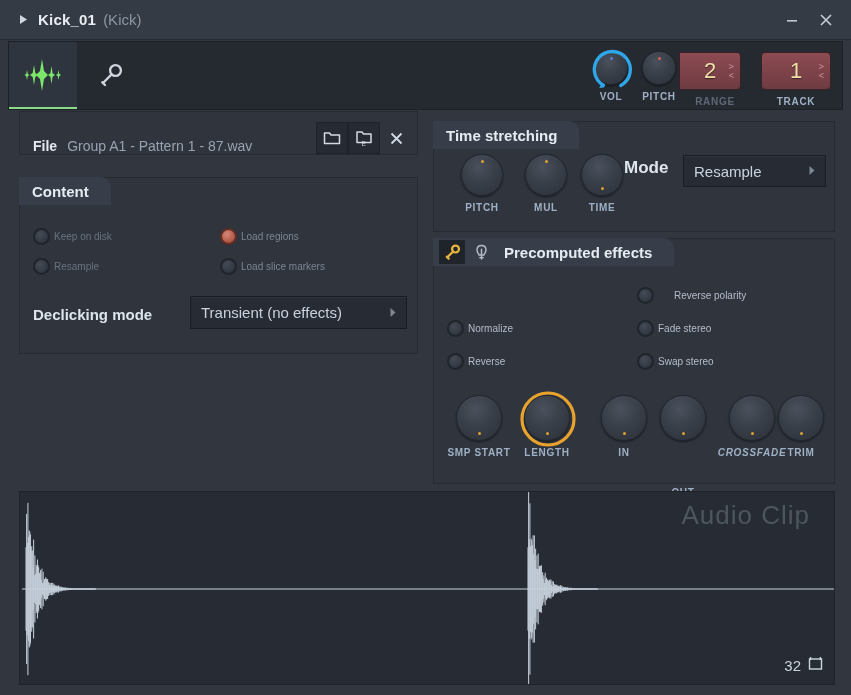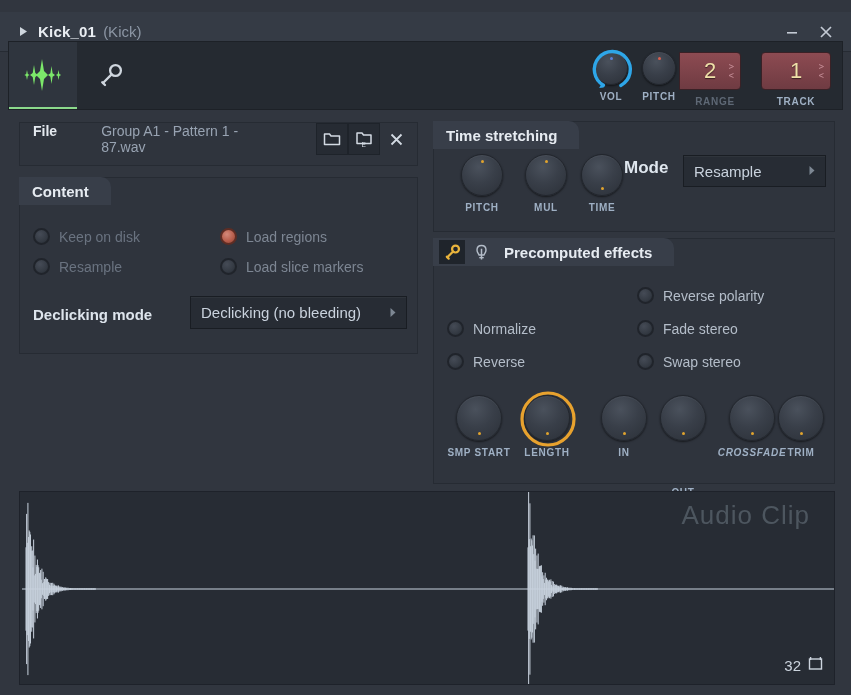--- a/index.html
+++ b/index.html
@@ -16,21 +16,21 @@
   #app {
     position: relative;
     width: 851px;
     height: 695px;
     background: #31363f;
   }
 
   
   .titlebar {
     position: absolute;
-    left: 0; top: 12px;
+    left: 0; top: 0;
     width: 851px; height: 40px;
     background: #353b45;
     display: flex;
     align-items: center;
     border-bottom: 1px solid #262b33;
   }
   .tb-arrow {
     margin-left: 16px;
     width: 14px; height: 14px;
     display: flex; align-items: center; justify-content: center;
@@ -168,27 +168,26 @@
     transform: translateY(-50%);
     display: flex;
     flex-direction: column;
     gap: 3px;
     color: #b87d84;
   }
 
   
   .filebar {
     position: absolute;
-    left: 19px; top: 122px;
+    left: 19px; top: 111px;
     width: 399px; height: 44px;
     background: #2f343d;
     border: 1px solid #262b33;
     display: flex;
-    align-items: flex-start;
-    gap: 34px;
+    align-items: flex-end;
   }
   .file-lbl {
     margin-left: 13px;
     font-size: 14px;
     font-weight: bold;
     color: #e4e9ef;
   }
   .file-val {
     margin-left: 10px;
     font-size: 14px;
@@ -247,22 +246,22 @@
     border-radius: 50%;
     background: radial-gradient(circle at 38% 33%, #454b56 0%, #343a43 60%, #272c34 100%);
     border: 2px solid #20242b;
     flex: none;
   }
   .rdot.on {
     background: radial-gradient(circle at 38% 33%, #d4897a 0%, #b95f4d 55%, #8e4233 100%);
     border-color: #5e2d24;
   }
   .rlabel {
-    margin-left: 9px;
-    font-size: 14px;
+    margin-left: 4px;
+    font-size: 10px;
     color: #b4bdc9;
   }
   .rlabel.dim { color: #6a7380; }
   .rlabel.dim2 { color: #7d8693; }
 
   .declick-lbl {
     position: absolute;
     left: 13px; top: 128px;
     font-size: 15px;
     font-weight: bold;
@@ -496,21 +495,21 @@
       <span class="rdot"></span>
       <span class="rlabel dim">Resample</span>
     </div>
     <div class="radio" style="left:200px; top:80px;">
       <span class="rdot"></span>
       <span class="rlabel dim2">Load slice markers</span>
     </div>
 
     <div class="declick-lbl">Declicking mode</div>
     <div class="dropdown" id="declick-dd">
-      <span class="dval">Declicking (no bleeding)</span>
+      <span class="dval">Transient (no effects)</span>
       <span class="darrow">
         <svg width="8" height="11" viewBox="0 0 8 11">
             <path d="M1.5 1 L6.5 5.5 L1.5 10 Z" fill="#7d8793"></path>
           </svg>
       </span>
     </div>
   </div>
 
   <div class="panel" id="time-panel">
     <div class="panel-tab">
@@ -561,21 +560,21 @@
       <span class="iconbtn" style="margin-left:3px">
         <svg width="15" height="19" viewBox="0 0 16 20">
           <path d="M8 2.5 C4.8 2.5 3.2 4.6 3.2 7.4 C3.2 10 4.9 11.2 5.4 12.6 L10.6 12.6 C11.1 11.2 12.8 10 12.8 7.4 C12.8 4.6 11.2 2.5 8 2.5 Z" fill="none" stroke="#b4bdc9" stroke-width="1.5"></path>
           <path d="M8 6 L8 17.5" stroke="#b4bdc9" stroke-width="1.6"></path>
           <path d="M5.6 15.5 L10.4 15.5" stroke="#b4bdc9" stroke-width="1.4"></path>
         </svg>
       </span>
       <span class="ttl" style="margin-left:10px">Precomputed effects</span>
     </div>
 
-    <div class="radio" style="left:203px; top:48px;">
+    <div class="radio" style="left:203px; top:48px;gap:16px;">
       <span class="rdot"></span>
       <span class="rlabel">Reverse polarity</span>
     </div>
     <div class="radio" style="left:13px; top:81px;">
       <span class="rdot"></span>
       <span class="rlabel">Normalize</span>
     </div>
     <div class="radio" style="left:203px; top:81px;">
       <span class="rdot"></span>
       <span class="rlabel">Fade stereo</span>

